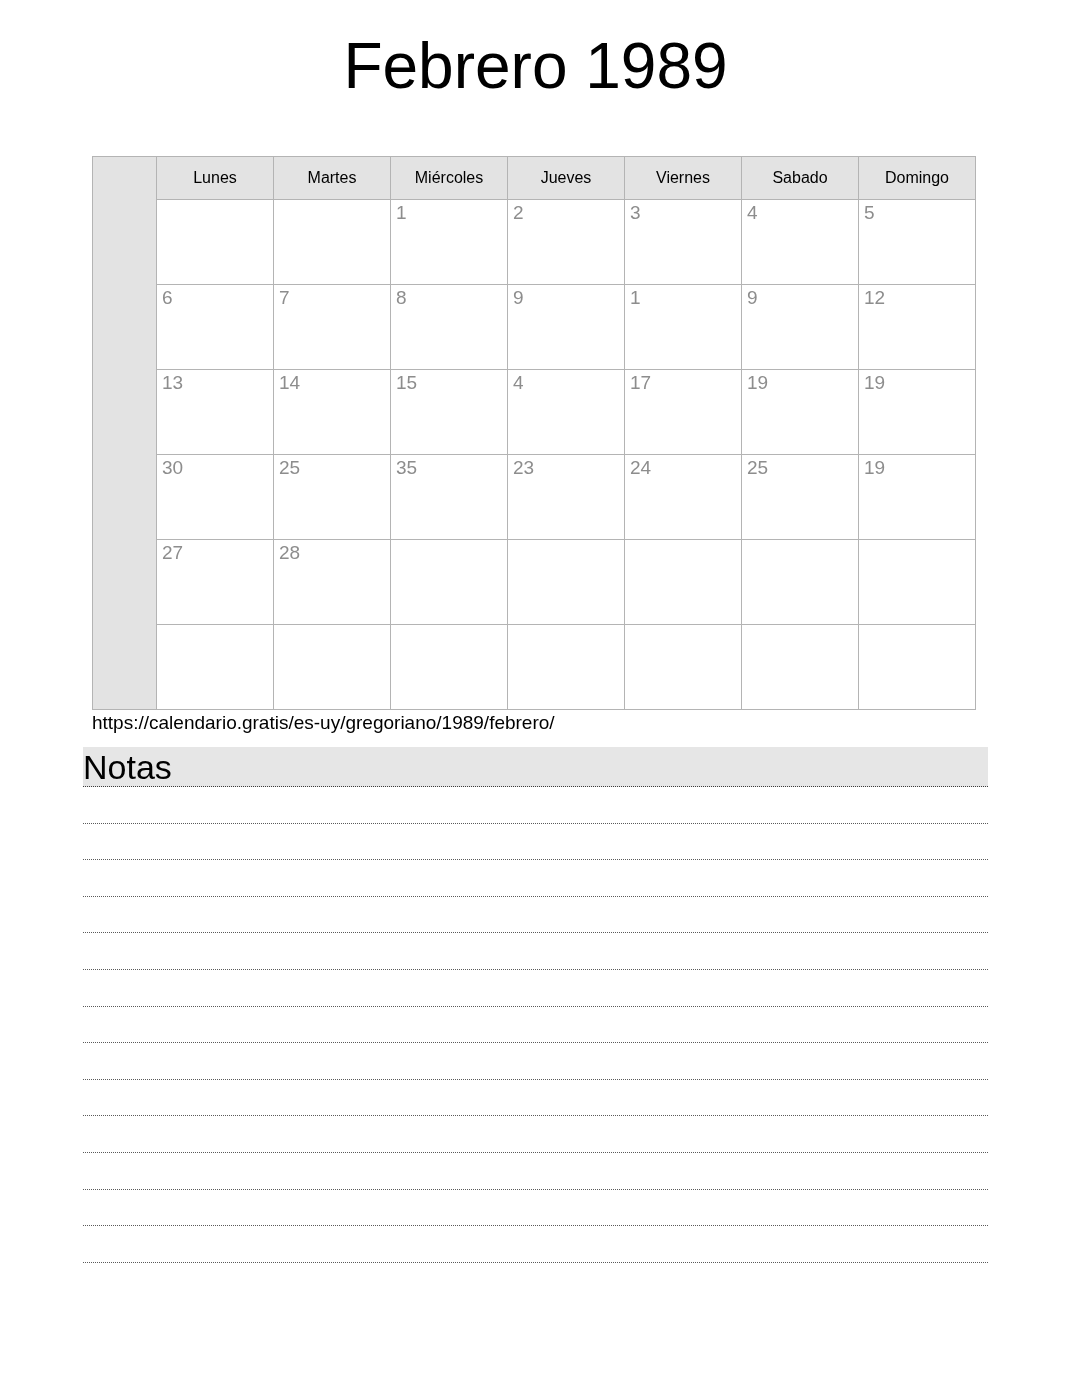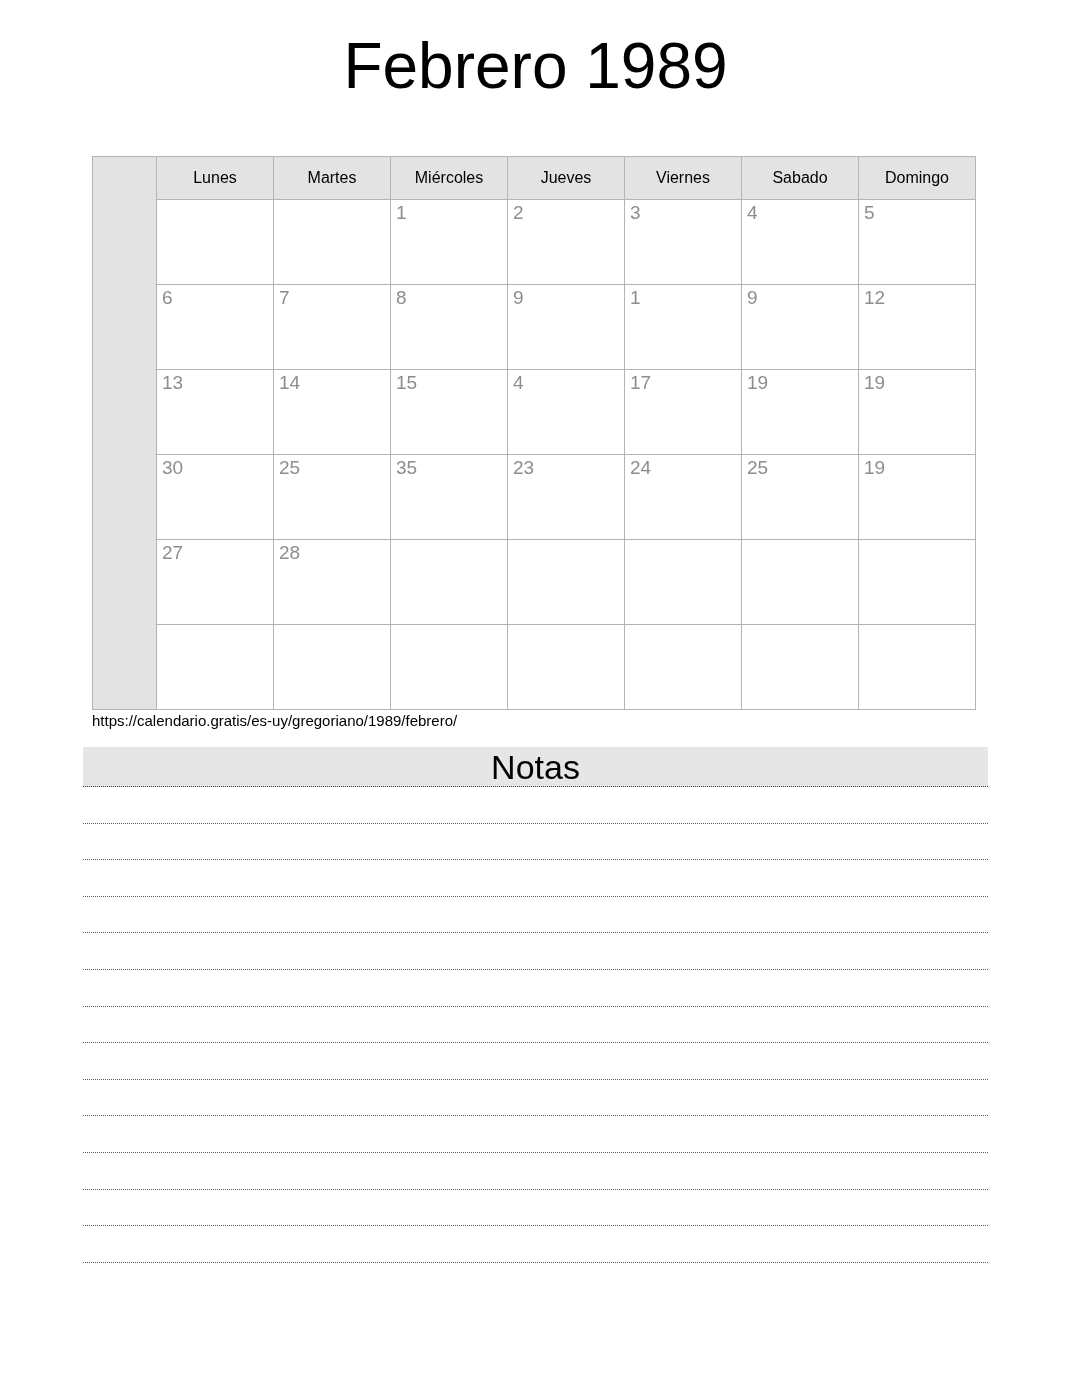--- a/index.html
+++ b/index.html
@@ -62,33 +62,33 @@
     display: block;
     padding: 3px 0 0 5px;
     font-size: 19px;
     line-height: 1.1;
     color: var(--day-number-color, #8d8d8d);
   }
   .calendar-url {
     position: absolute;
     left: 92px;
     top: 711px;
-    font-size: 15px;
+    font-size: 19px;
     line-height: 1.3;
     color: #000;
   }
   .notes-bar {
     position: absolute;
     left: 83px;
     top: 747px;
     width: 905px;
     height: 39px;
     background: var(--notes-bar-bg, #e6e6e6);
     border-bottom: 1px dotted #3c3c3c;
-    text-align: center;
+    text-align: left;
     font-size: 34px;
     line-height: 41px;
     font-weight: 400;
   }
   .note-lines {
     position: absolute;
     left: 83px;
     top: 787px;
     width: 905px;
   }

